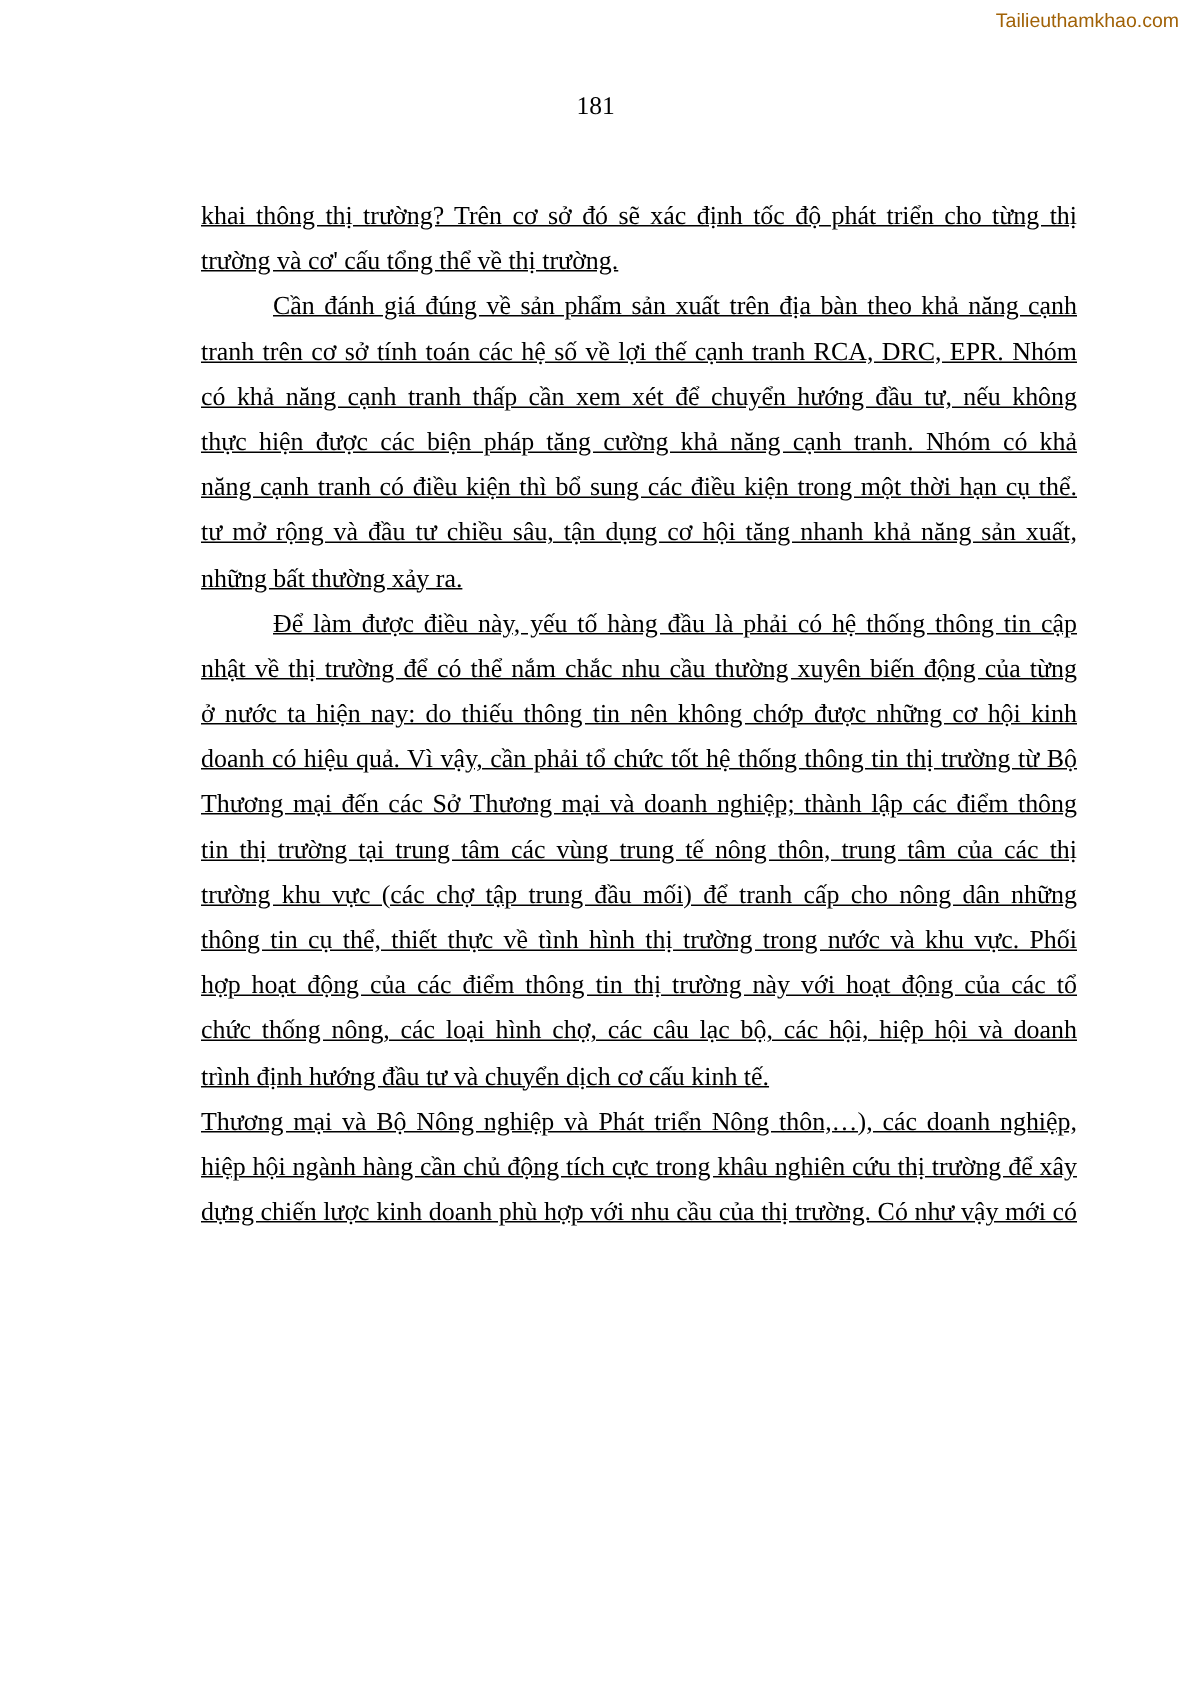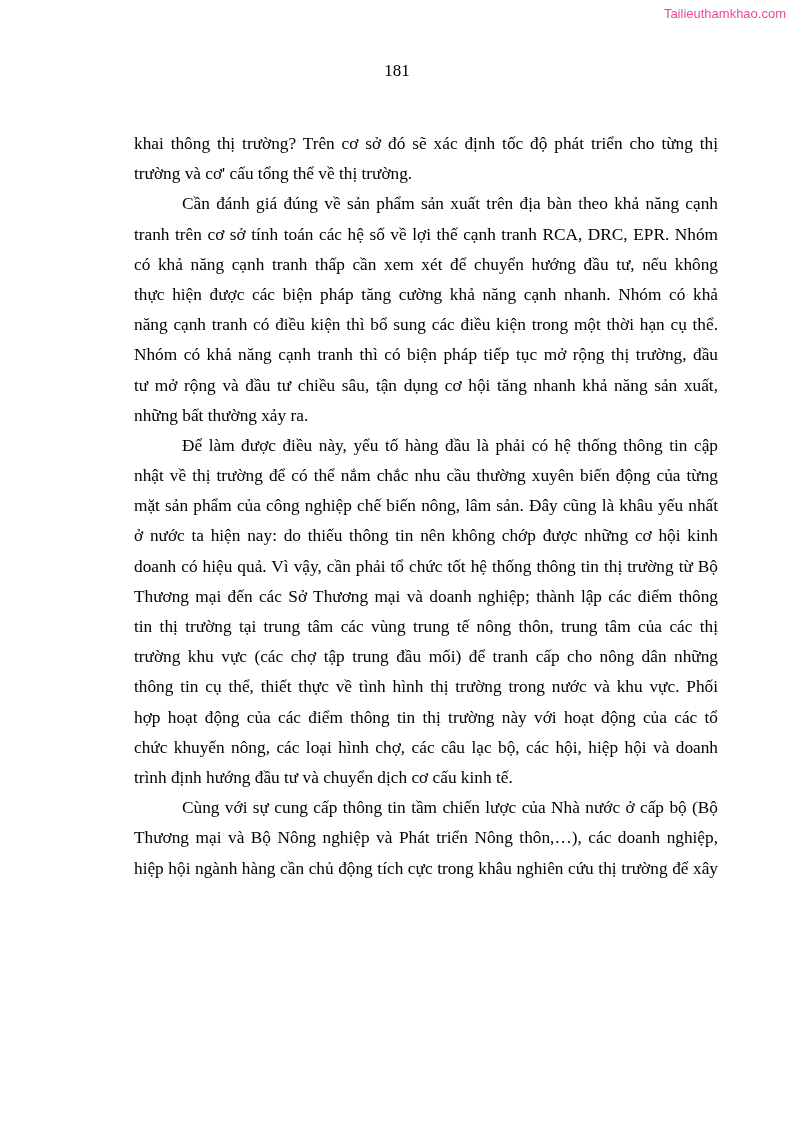--- a/index.html
+++ b/index.html
@@ -14,36 +14,37 @@
       overflow: hidden;
       font-family: "Liberation Serif", "DejaVu Serif", serif;
       color: #000000;
     }
     .watermark {
       position: absolute;
       top: 6px;
       right: 8px;
       font-family: "Liberation Sans", "DejaVu Sans", sans-serif;
       font-size: 13px;
-      color: #ec4899;
+      color: #a16207;
       letter-spacing: 0px;
     }
     .page-number {
       position: absolute;
       top: 61px;
       left: 0;
       width: 794px;
       text-align: center;
       font-size: 17px;
     }
     .body-text {
       position: absolute;
       top: 129px;
       left: 134px;
       width: 584px;
+      text-decoration: underline;
     }
     .line {
       height: 30.2px;
       line-height: 30.2px;
       font-size: 17.3px;
       white-space: nowrap;
       text-align: justify;
       text-align-last: justify;
     }
     .line.last {
@@ -64,40 +65,38 @@
 
   <div class="paragraph">
     <div class="line">khai thông thị trường? Trên cơ sở đó sẽ xác định tốc độ phát triển cho từng thị</div>
     <div class="line last">trường và cơ' cấu tổng thể về thị trường.</div>
   </div>
 
   <div class="paragraph">
     <div class="line indent">Cần đánh giá đúng về sản phẩm sản xuất trên địa bàn theo khả năng cạnh</div>
     <div class="line">tranh trên cơ sở tính toán các hệ số về lợi thế cạnh tranh RCA, DRC, EPR. Nhóm</div>
     <div class="line">có khả năng cạnh tranh thấp cần xem xét để chuyển hướng đầu tư, nếu không</div>
-    <div class="line">thực hiện được các biện pháp tăng cường khả năng cạnh nhanh. Nhóm có khả</div>
+    <div class="line">thực hiện được các biện pháp tăng cường khả năng cạnh tranh. Nhóm có khả</div>
     <div class="line">năng cạnh tranh có điều kiện thì bổ sung các điều kiện trong một thời hạn cụ thể.</div>
-    <div class="line">Nhóm có khả năng cạnh tranh thì có biện pháp tiếp tục mở rộng thị trường, đầu</div>
     <div class="line">tư mở rộng và đầu tư chiều sâu, tận dụng cơ hội tăng nhanh khả năng sản xuất,</div>
     <div class="line last">những bất thường xảy ra.</div>
   </div>
 
   <div class="paragraph">
     <div class="line indent">Để làm được điều này, yếu tố hàng đầu là phải có hệ thống thông tin cập</div>
     <div class="line">nhật về thị trường để có thể nắm chắc nhu cầu thường xuyên biến động của từng</div>
-    <div class="line">mặt sản phẩm của công nghiệp chế biến nông, lâm sản. Đây cũng là khâu yếu nhất</div>
     <div class="line">ở nước ta hiện nay: do thiếu thông tin nên không chớp được những cơ hội kinh</div>
     <div class="line">doanh có hiệu quả. Vì vậy, cần phải tổ chức tốt hệ thống thông tin thị trường từ Bộ</div>
     <div class="line">Thương mại đến các Sở Thương mại và doanh nghiệp; thành lập các điểm thông</div>
     <div class="line">tin thị trường tại trung tâm các vùng trung tế nông thôn, trung tâm của các thị</div>
     <div class="line">trường khu vực (các chợ tập trung đầu mối) để tranh cấp cho nông dân những</div>
     <div class="line">thông tin cụ thể, thiết thực về tình hình thị trường trong nước và khu vực. Phối</div>
     <div class="line">hợp hoạt động của các điểm thông tin thị trường này với hoạt động của các tổ</div>
-    <div class="line">chức khuyến nông, các loại hình chợ, các câu lạc bộ, các hội, hiệp hội và doanh</div>
+    <div class="line">chức thống nông, các loại hình chợ, các câu lạc bộ, các hội, hiệp hội và doanh</div>
     <div class="line last">trình định hướng đầu tư và chuyển dịch cơ cấu kinh tế.</div>
   </div>
 
   <div class="paragraph">
-    <div class="line indent">Cùng với sự cung cấp thông tin tầm chiến lược của Nhà nước ở cấp bộ (Bộ</div>
     <div class="line">Thương mại và Bộ Nông nghiệp và Phát triển Nông thôn,…), các doanh nghiệp,</div>
     <div class="line">hiệp hội ngành hàng cần chủ động tích cực trong khâu nghiên cứu thị trường để xây</div>
+    <div class="line">dựng chiến lược kinh doanh phù hợp với nhu cầu của thị trường. Có như vậy mới có</div>
   </div>
 </div>
 
 </body></html>

